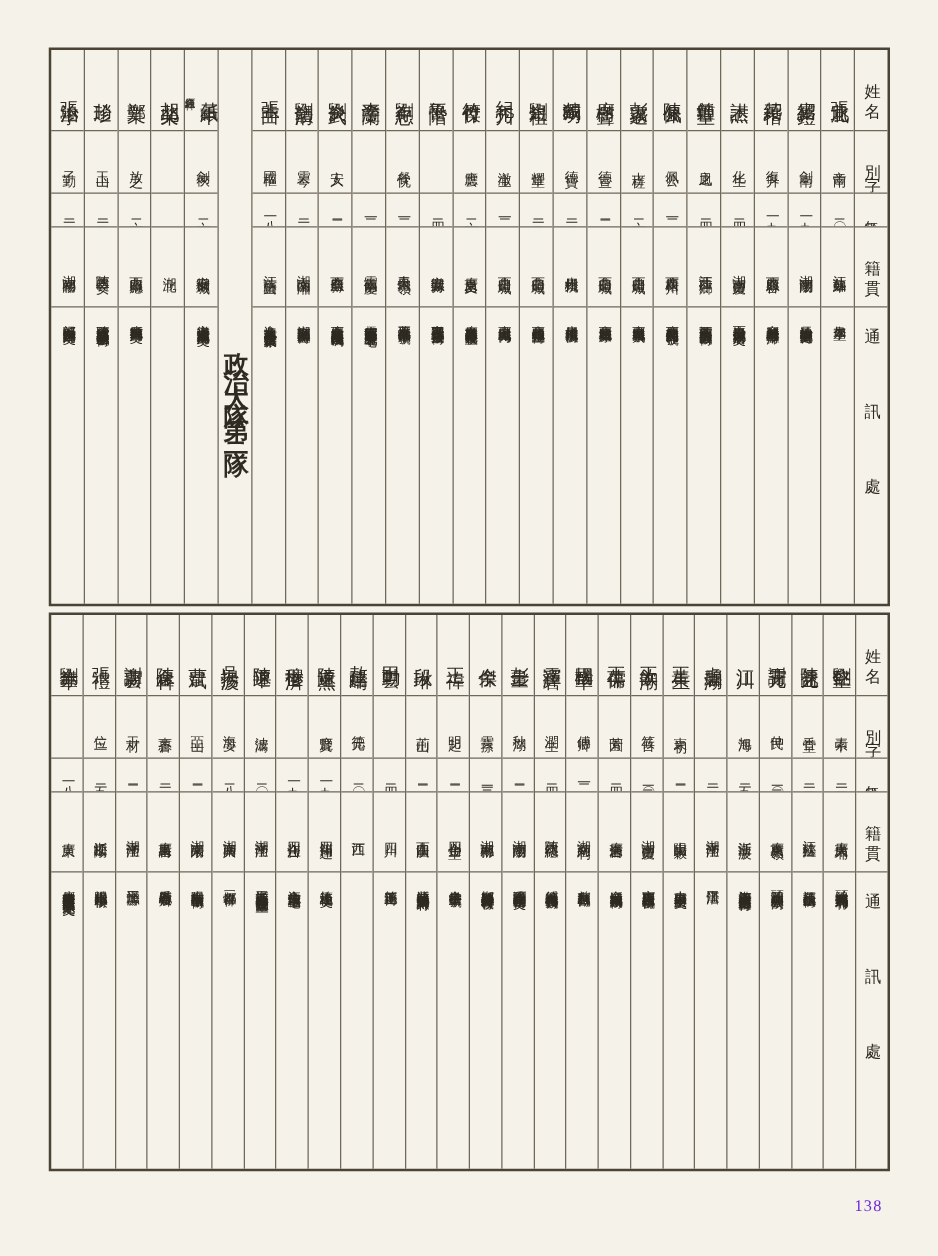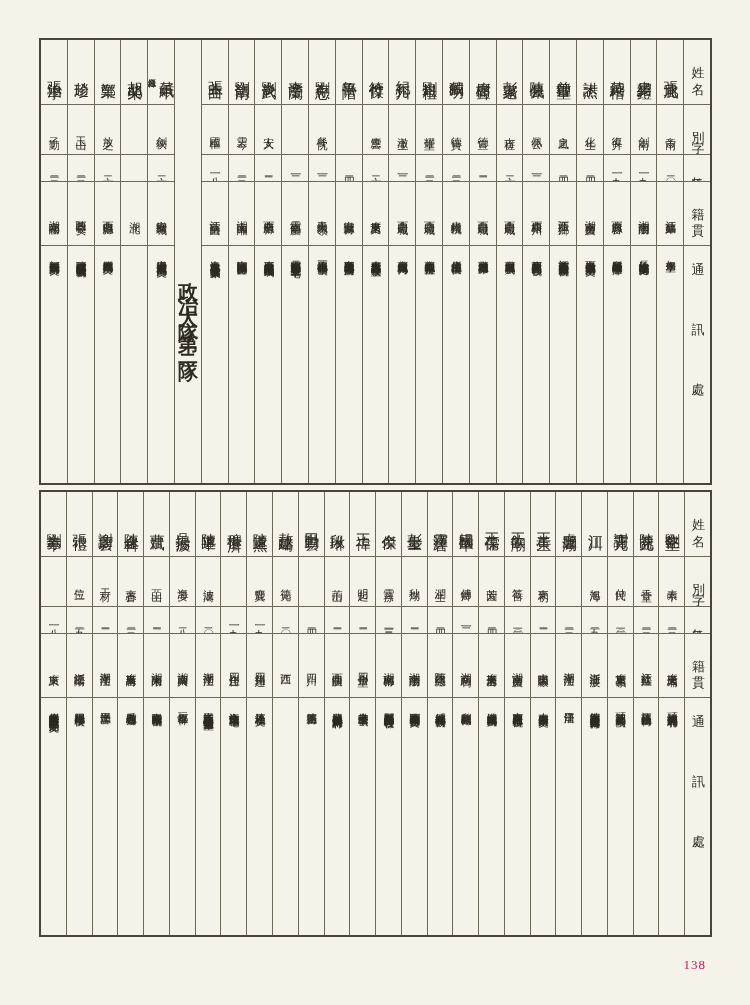--- a/index.html
+++ b/index.html
@@ -48,21 +48,21 @@
   .h-name .vt   { letter-spacing: 16px; }
   .h-zi .vt     { letter-spacing: 9px; }
   .h-age .vt    { font-size: 12px; letter-spacing: 1px; }
   .h-origin .vt { letter-spacing: 16px; }
   .h-addr .vt   { letter-spacing: 60px; max-height: none; }
   
   .col-title .cell.c-full { flex: 1; border-top: none; padding-top: 100px; }
   .title-text { font-size: 20px; letter-spacing: 13px; font-weight: bold; }
   .pageno {
     position: absolute; right: 44px; top: 957px;
-    font-size: 13px; letter-spacing: 1px; color: #be185d;
+    font-size: 13px; letter-spacing: 1px; color: #6d28d9;
   }
 </style>
 </head>
 <body>
 
 <div class="sheet">
 
   <div class="rtable" id="top-table">
     <div class="col head">
       <div class="cell c-name h-name">

